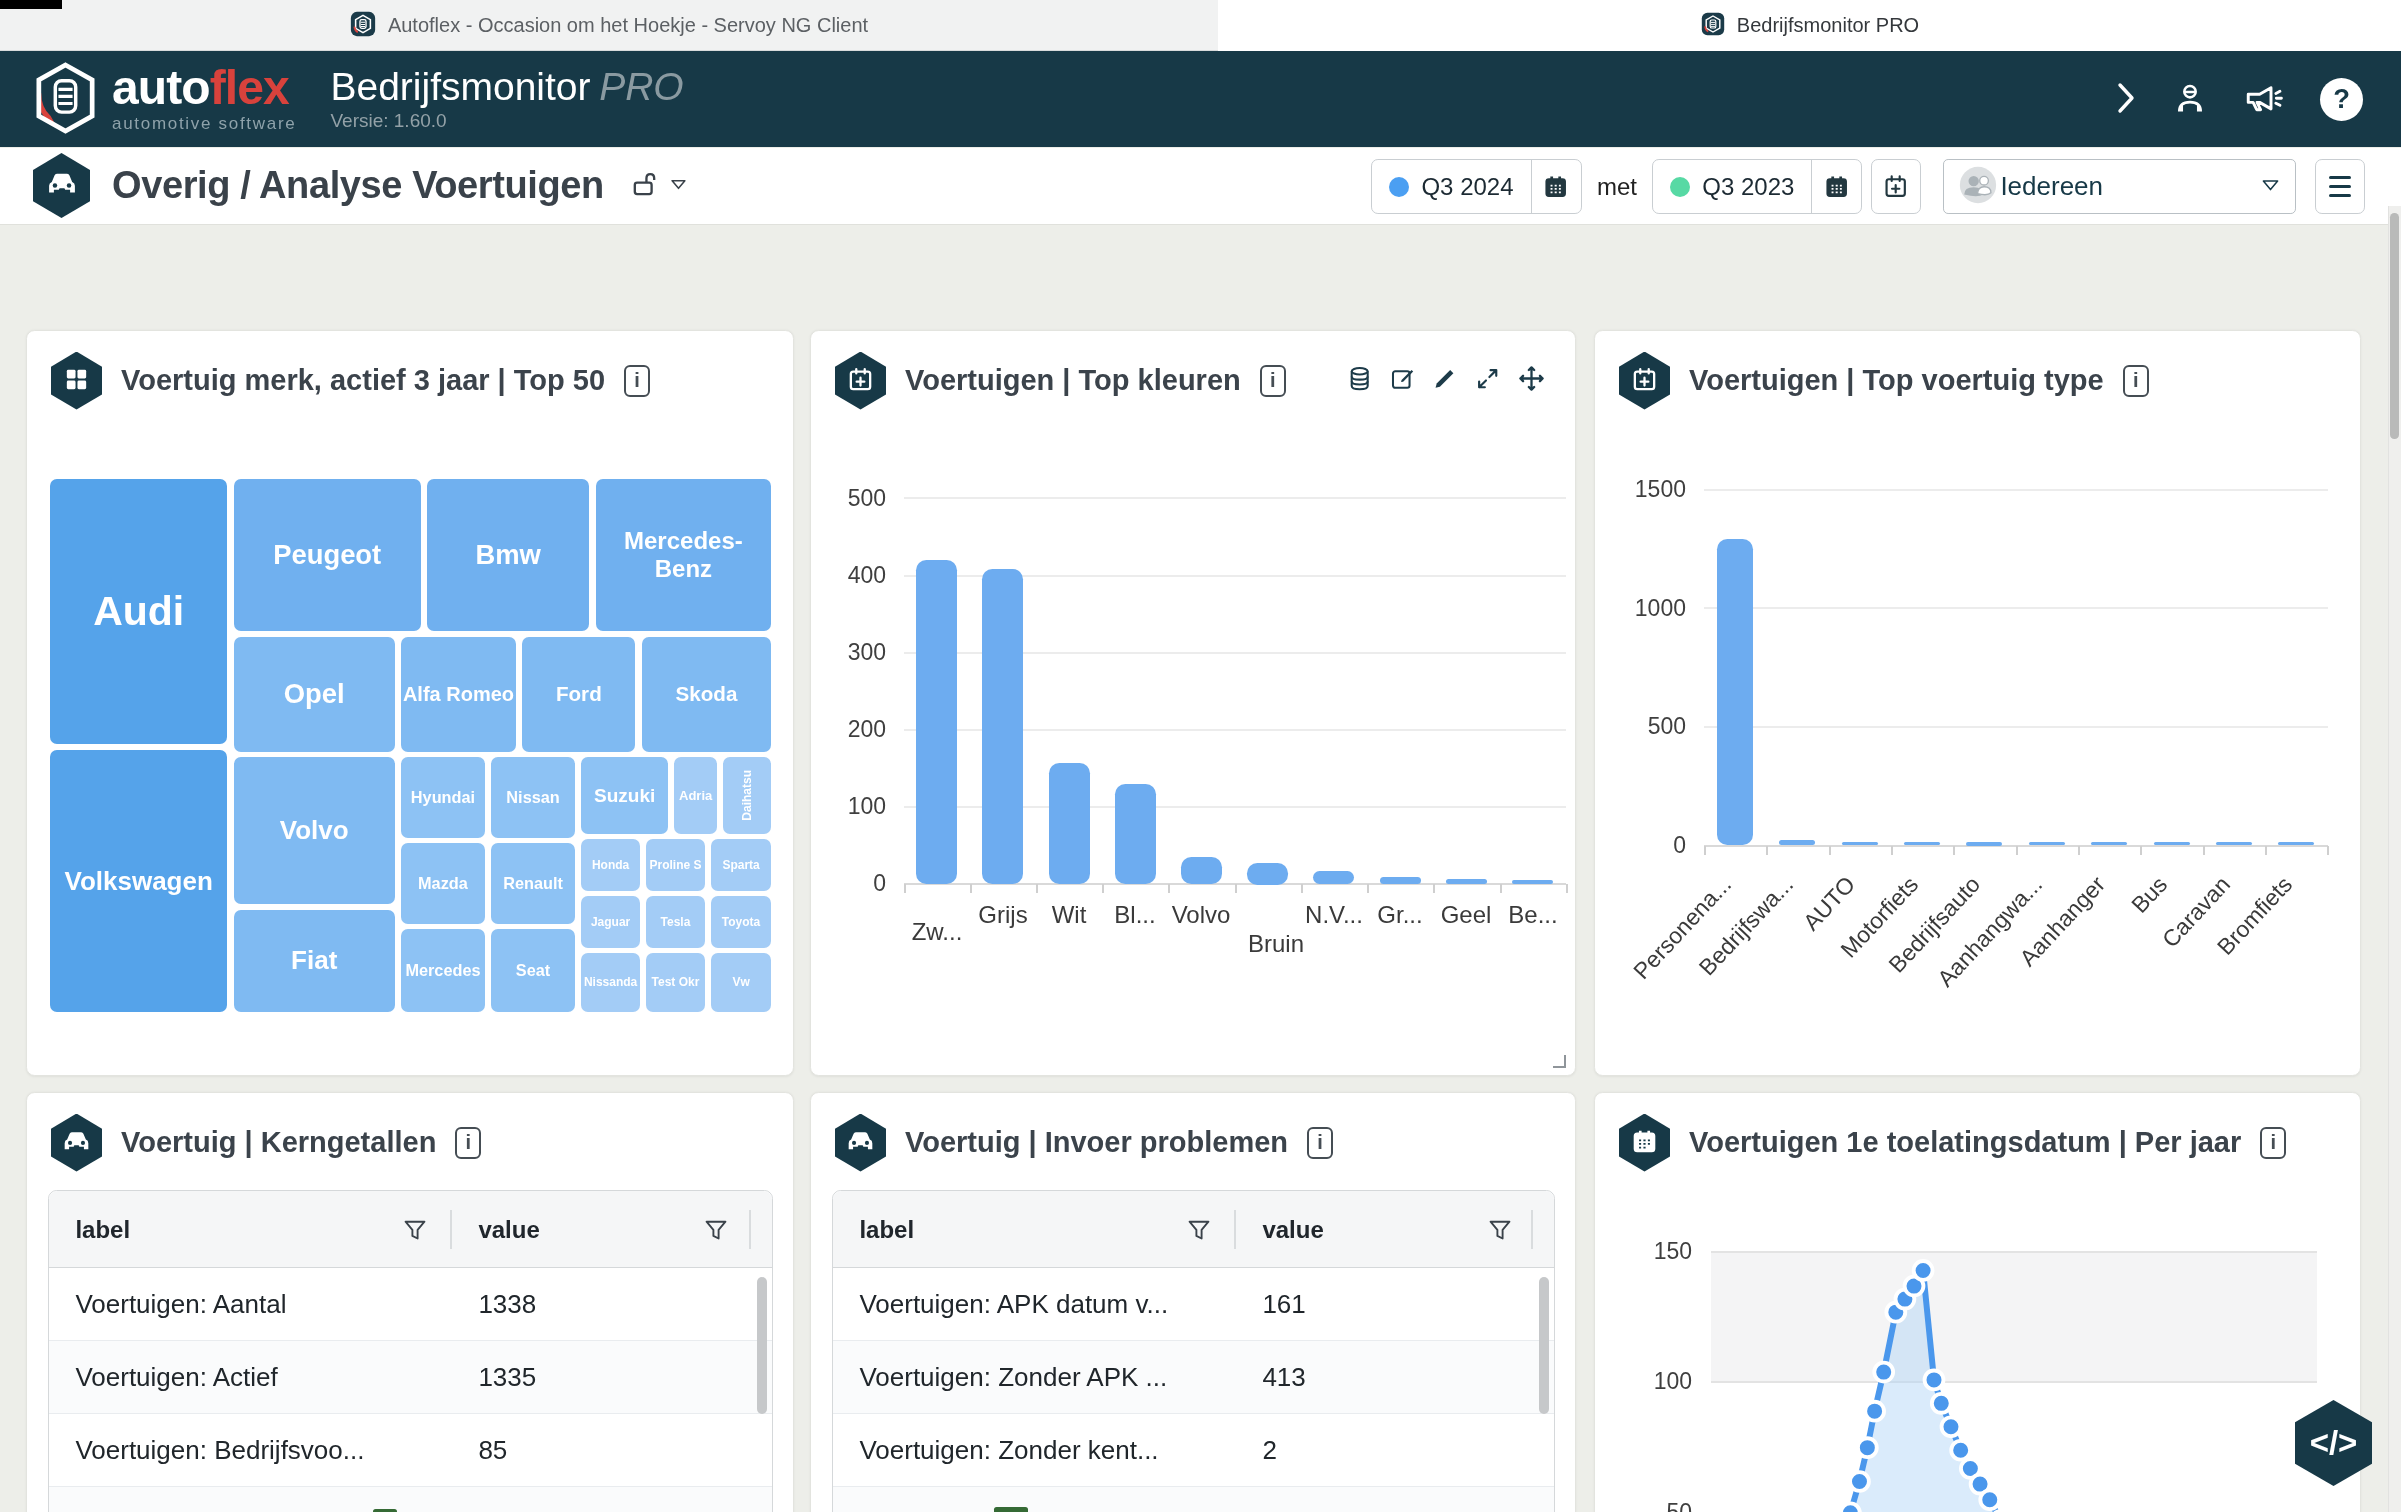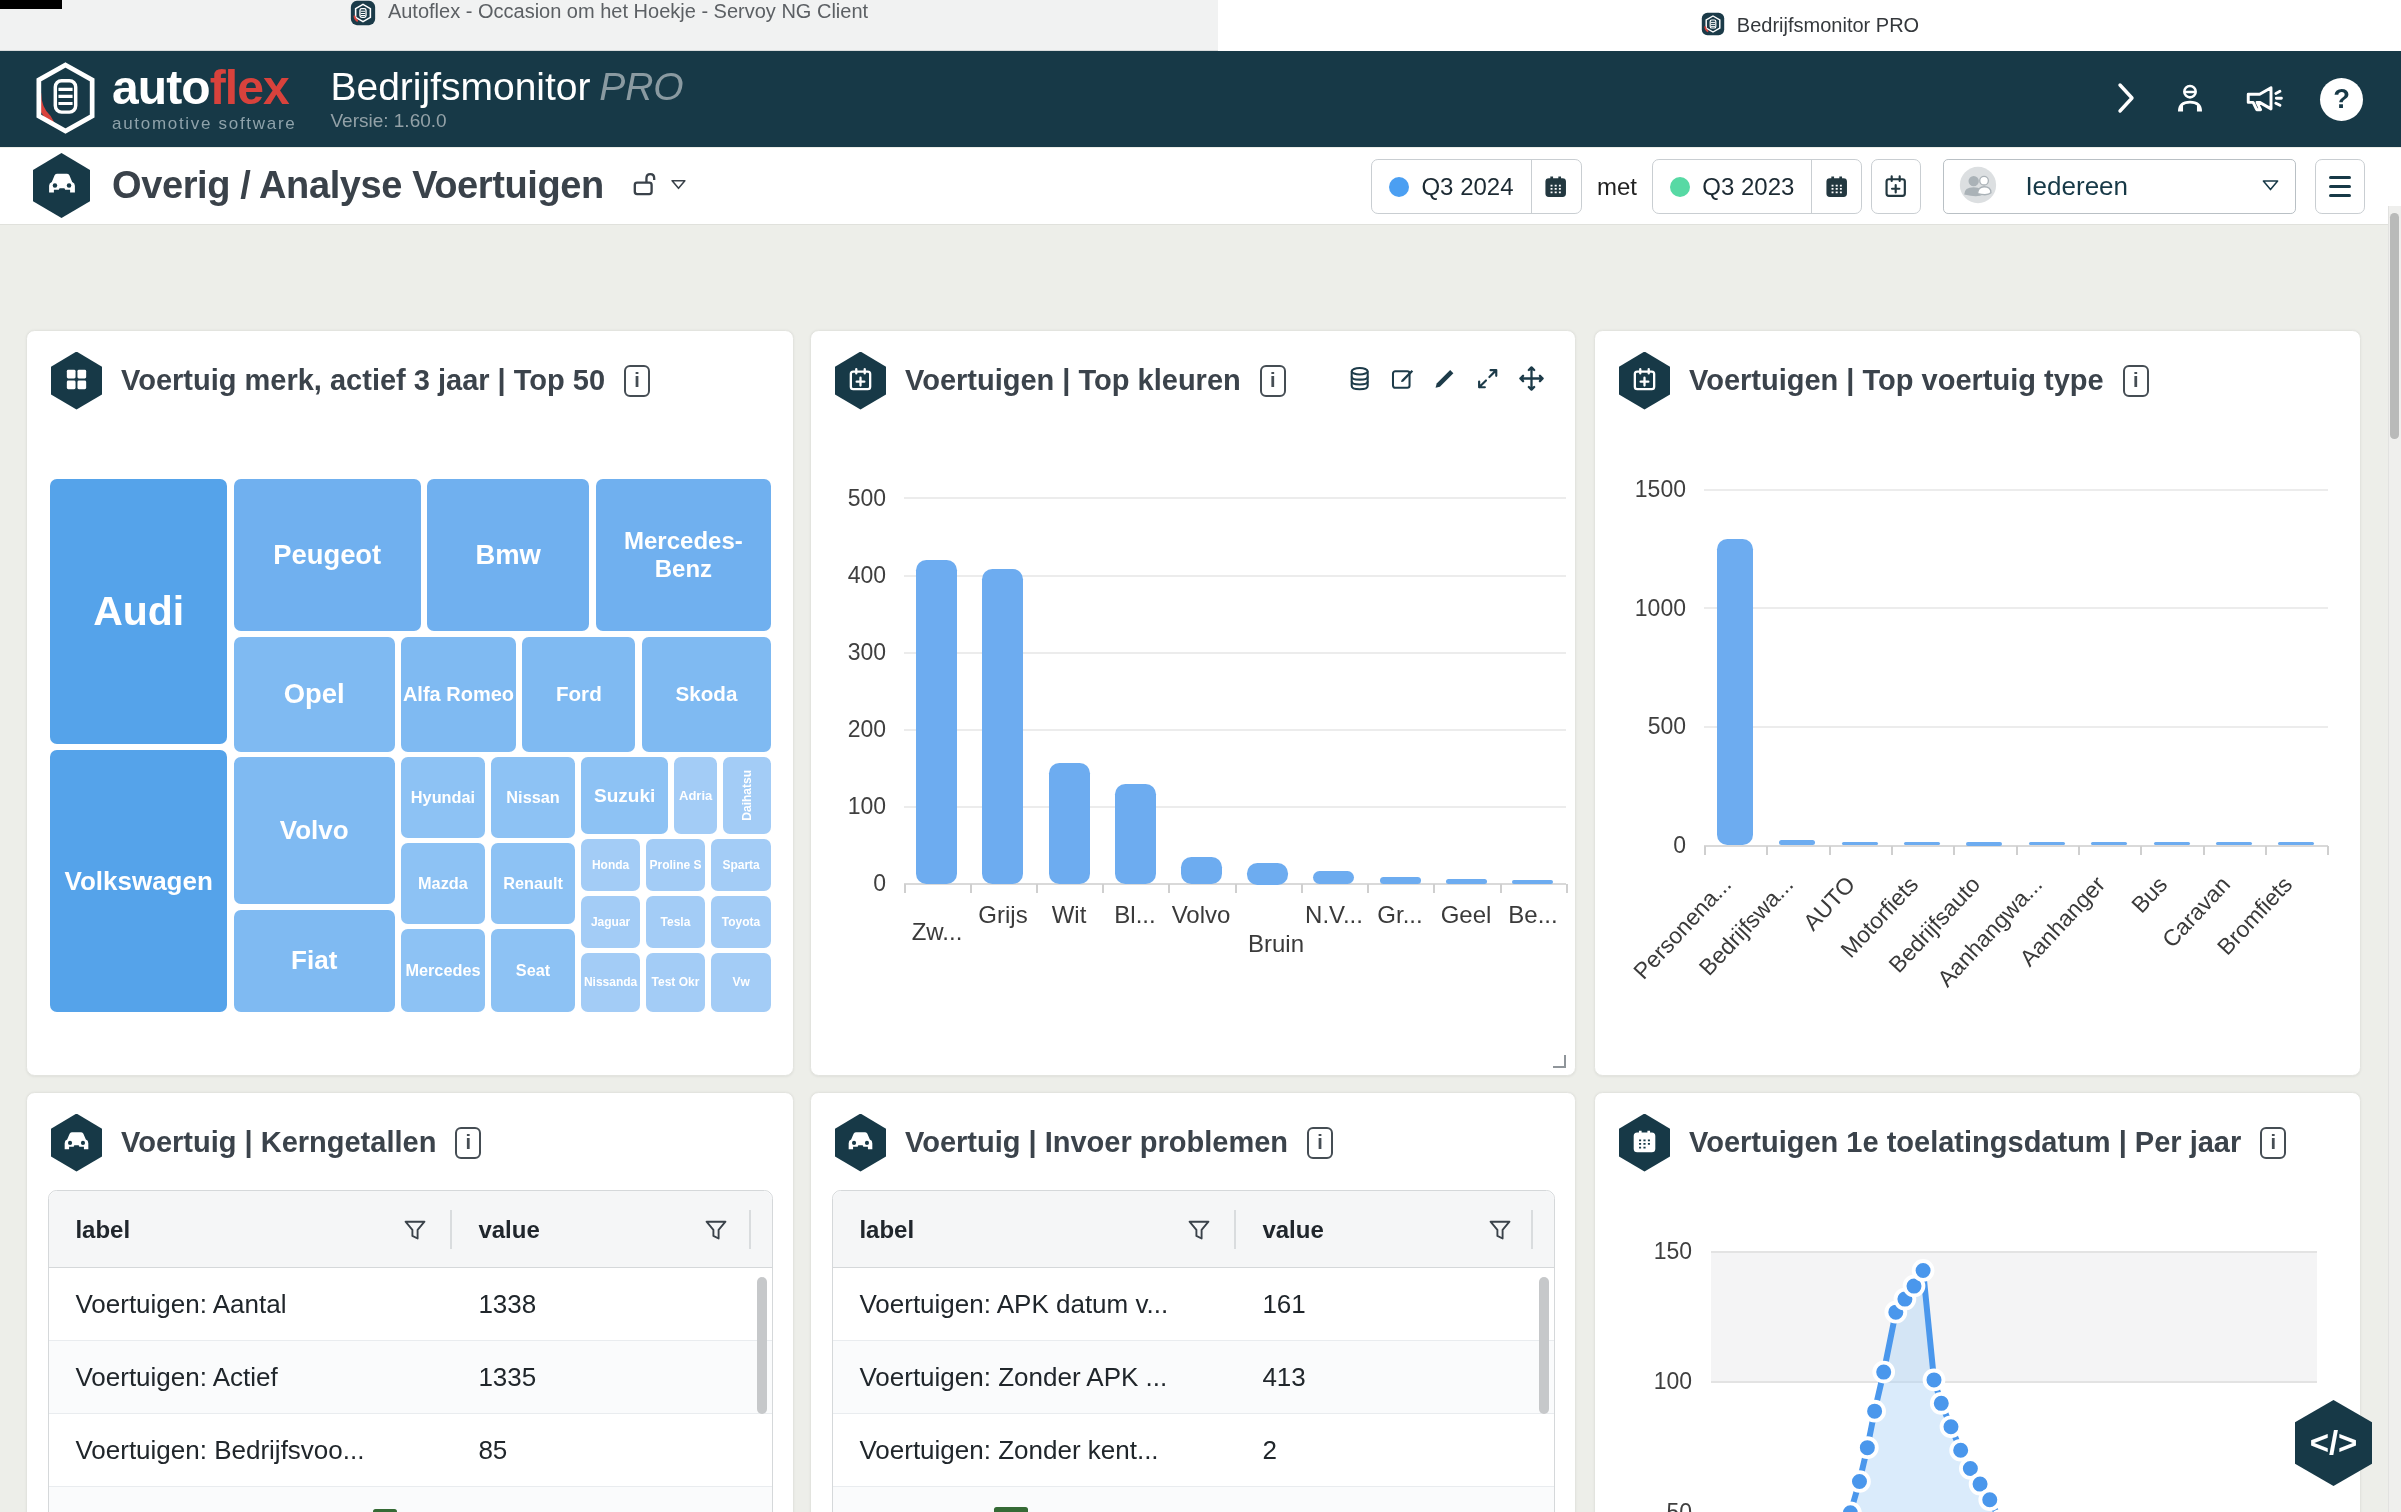--- a/index.html
+++ b/index.html
@@ -3,21 +3,21 @@
 <meta charset="utf-8">
 <style>
   * { margin:0; padding:0; box-sizing:border-box; }
   body { background:#fff; font-family:"Liberation Sans", sans-serif; }
   .screen { position:relative; width:2401px; height:1513px; overflow:hidden; background:#edeee9; }
 
   
   .tabbar { position:absolute; left:0; top:0; width:2401px; height:51px; background:#fff; }
   .tab-sliver { position:absolute; left:0; top:0; width:62px; height:8.6px; background:#000; }
   .tab-inactive { position:absolute; left:0; top:0; width:1218px; height:51px; background:#f1f2f2;
-    border-bottom:1.7px solid #d8dadb; display:flex; align-items:flex-start; justify-content:center; gap:12px; }
+    border-bottom:1.7px solid #d8dadb; display:flex; align-items:center; justify-content:center; gap:12px; }
   .tab-active { position:absolute; left:1218px; top:0; width:1184px; height:51px; background:#fff;
     display:flex; align-items:center; justify-content:center; gap:12px; }
   .tab-label { font-size:20px; color:#5c6064; }
   .tab-active .tab-label { color:#34383c; }
 
   
   .appbar { position:absolute; left:0; top:51px; width:2401px; height:96px; background:#173947;
     display:flex; align-items:center; }
   .brand { display:flex; align-items:center; margin-left:31px; }
   .brandtext { margin-left:12px; position:relative; }
@@ -43,21 +43,21 @@
   .controls { position:absolute; right:36px; top:11px; display:flex; align-items:center; }
   .pillgroup { display:flex; border:1.3px solid #c9ced2; border-radius:6.9px; background:#fff; overflow:hidden; height:55px; }
   .pill-main { display:flex; align-items:center; gap:12px; padding:0 17px; }
   .dot { width:20px; height:20px; border-radius:50%; }
   .pill-label { font-size:24px; color:#1c2a33; }
   .pill-cal { width:50px; border-left:1.3px solid #c9ced2; display:grid; place-items:center; }
   .met { font-size:24px; color:#222; margin:0 15.4px; }
   .sq-btn { width:50px; height:55px; border:1.3px solid #c9ced2; border-radius:6.9px; background:#fff;
     display:grid; place-items:center; margin-left:8.6px; }
   .select { width:353px; height:55px; border:1.3px solid #b9c0c5; border-radius:5.1px; background:#fff;
-    display:flex; align-items:center; gap:28px; padding:0 15.4px; margin-left:22px; }
+    display:flex; align-items:center; gap:3px; padding:0 15.4px; margin-left:22px; }
   .select-label { font-size:26px; color:#173947; flex:1; }
   .burger { width:50px; height:55px; border:1.3px solid #c9ced2; border-radius:6.9px; background:#fff;
     display:flex; flex-direction:column; justify-content:center; align-items:center; gap:6px; margin-left:19px; }
   .burger i { display:block; width:22px; height:3px; background:#173947; border-radius:1.7px; }
 
   
   .sectionbar { position:absolute; left:26px; top:257px; width:2350px; height:58px; background:#fff;
     border-radius:6.9px; box-shadow:0 0.9px 1.7px rgba(0,0,0,.05); display:flex; align-items:center; gap:19px; padding:0 20.6px; }
   .sectiontitle { font-size:26.6px; font-weight:700; color:#333b41; }
 

